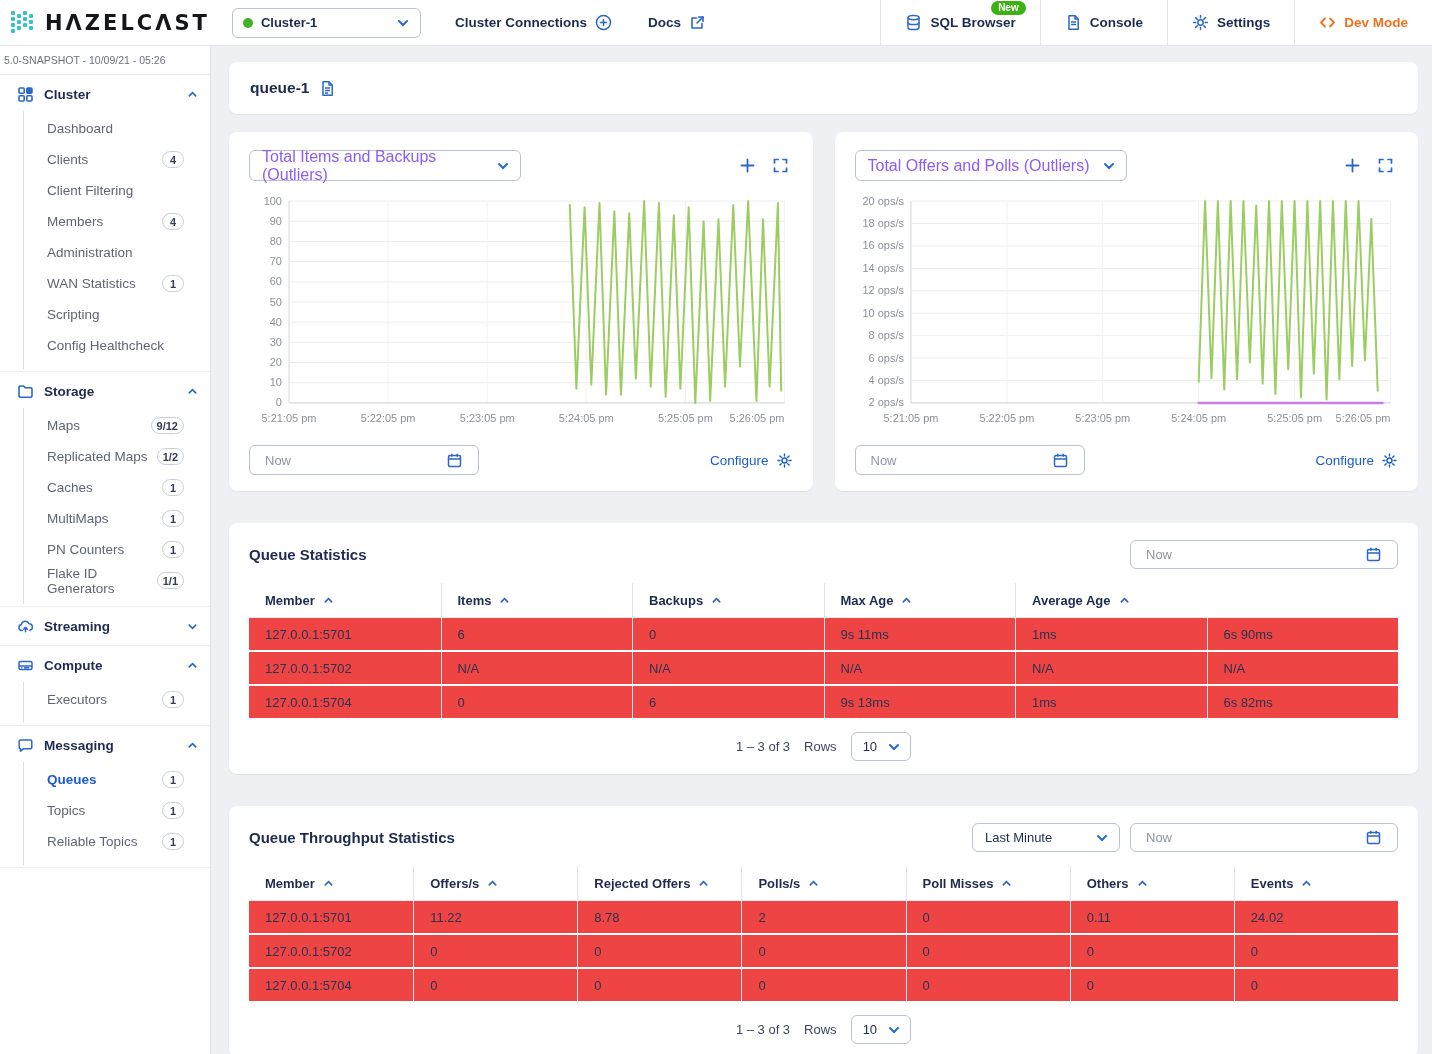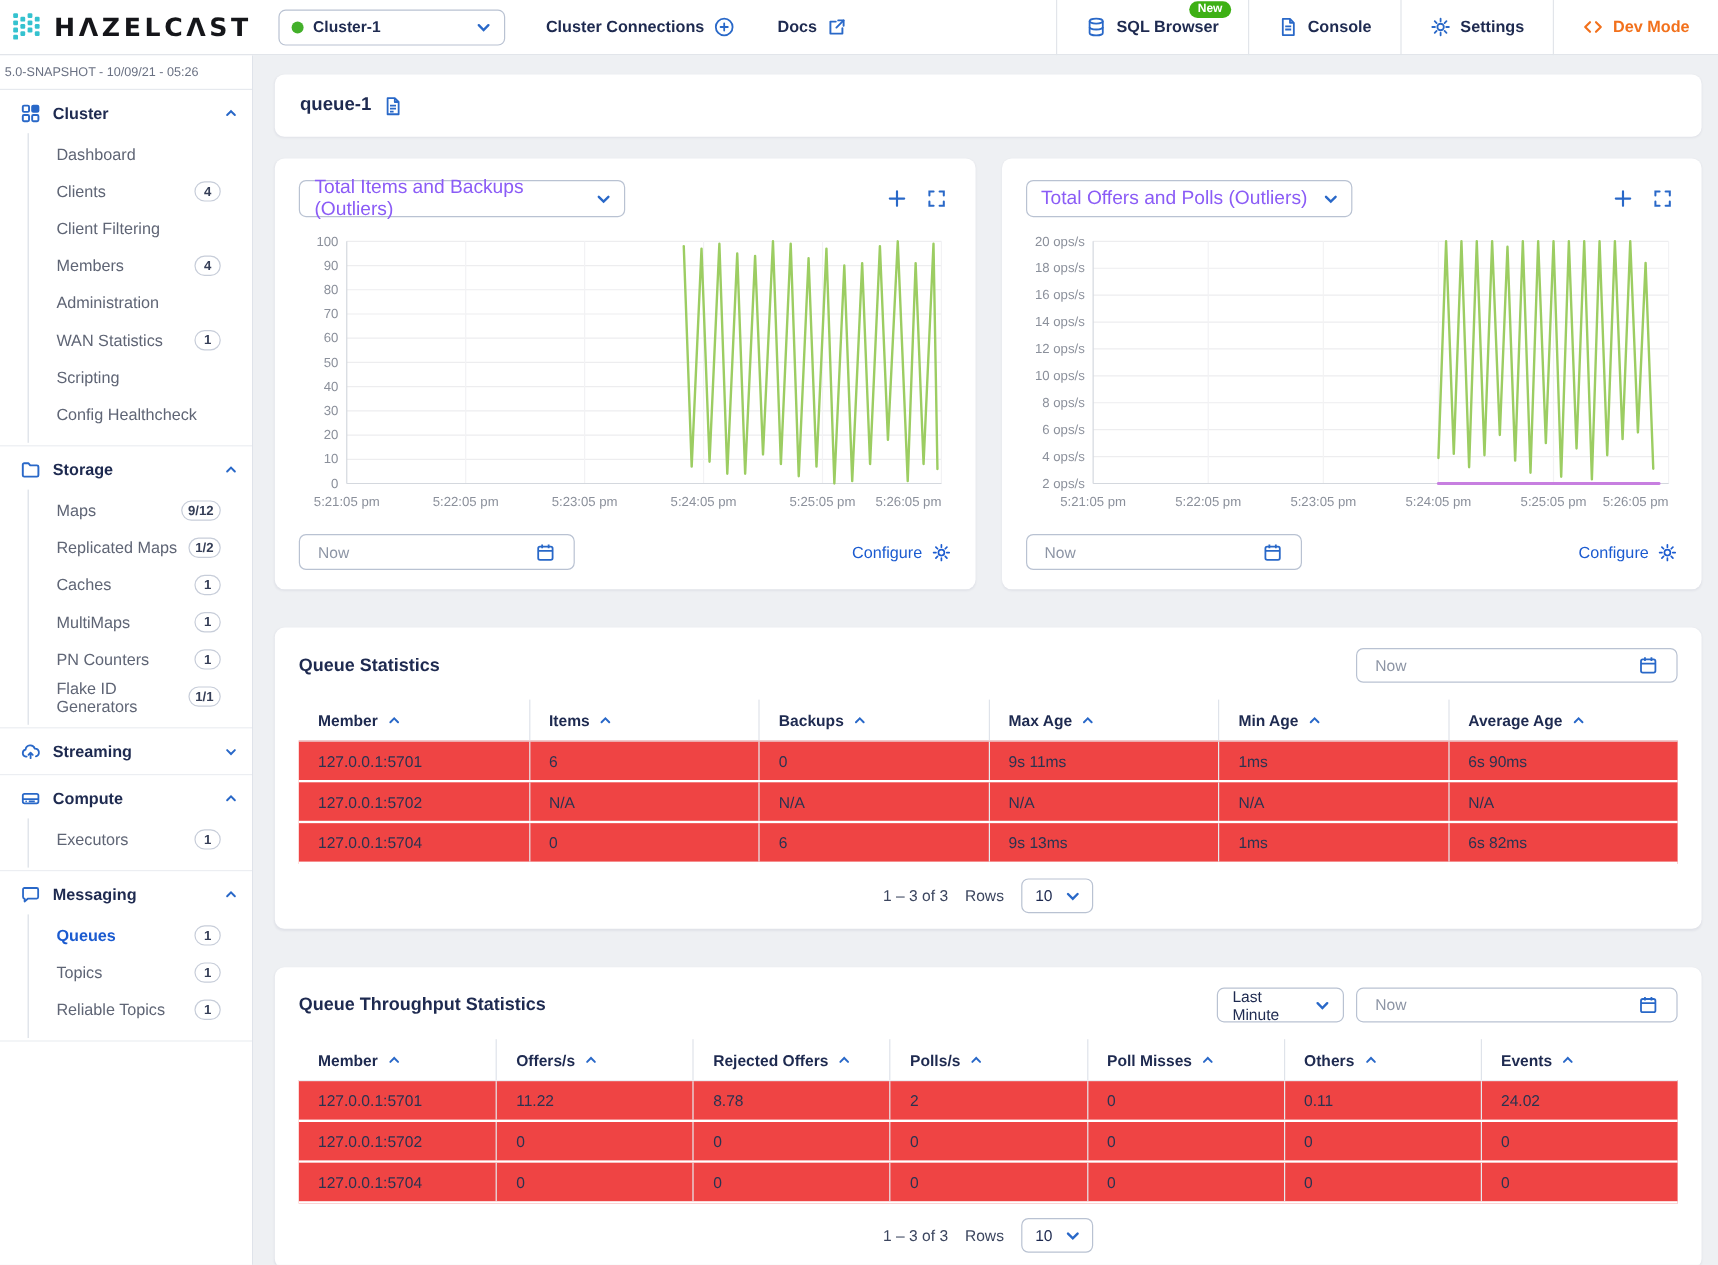--- a/index.html
+++ b/index.html
@@ -67,21 +67,21 @@
   .time-input { display:flex; align-items:center; border:1px solid #b9c2d2; border-radius:6px;
     height:30px; padding:0 15px; width:230px; cursor:pointer; }
   .time-input .ph { font-size:13px; color:#8d95a5; flex:1; }
   .configure { display:flex; align-items:center; gap:7px; color:#1b5bd0; font-size:13.5px; cursor:pointer; }
 
   .table-card { margin-top:32px; padding:17px 20px 13px; }
   .table-head-row { display:flex; align-items:center; justify-content:space-between; }
   .section-title { font-size:15px; font-weight:700; color:#1e2a50; }
   .table-controls { display:flex; align-items:center; gap:10px; }
   .period-sel { display:flex; align-items:center; gap:8px; border:1px solid #b9c2d2; border-radius:6px;
-    height:29px; padding:0 10px 0 12px; width:106px; cursor:pointer; }
+    height:29px; padding:0 10px 0 12px; width:148px; cursor:pointer; }
   .period-sel .lbl { font-size:13px; color:#1e2a50; flex:1; }
   .t-input { width:268px; height:29px; }
 
   .grid-table { margin-top:14px; }
   .g-head { display:grid; }
   .g-head .hcell { display:flex; align-items:center; gap:8px; height:34px; padding:0 16px;
     font-size:13px; font-weight:700; color:#1e2a50; border-left:1px solid #dfe3ea; cursor:pointer; }
   .g-head .hcell:first-child { border-left:none; }
   .g-body .grow { display:grid; background:#ef4444; border-bottom:2px solid #fff; }
   .g-body .grow:first-child { border-top:1px solid #eceef2; }
@@ -580,28 +580,20 @@
           </div>
           <div class="hcell">
             <span>Max Age</span>
             <span class="icon14" style="width:11px;height:11px">
               <svg viewBox="0 0 12 12" fill="none" stroke="#2968c8" stroke-width="1.8" stroke-linecap="round">
                 <path d="M2.5 7.5L6 4l3.5 3.5"></path>
               </svg>
             </span>
           </div>
           <div class="hcell">
-            <span>Min Age</span>
-            <span class="icon14" style="width:11px;height:11px">
-              <svg viewBox="0 0 12 12" fill="none" stroke="#2968c8" stroke-width="1.8" stroke-linecap="round">
-                <path d="M2.5 7.5L6 4l3.5 3.5"></path>
-              </svg>
-            </span>
-          </div>
-          <div class="hcell">
             <span>Average Age</span>
             <span class="icon14" style="width:11px;height:11px">
               <svg viewBox="0 0 12 12" fill="none" stroke="#2968c8" stroke-width="1.8" stroke-linecap="round">
                 <path d="M2.5 7.5L6 4l3.5 3.5"></path>
               </svg>
             </span>
           </div>
         </div>
         <div class="g-body">
           <div class="grow" style="grid-template-columns: repeat(6, 1fr);">

